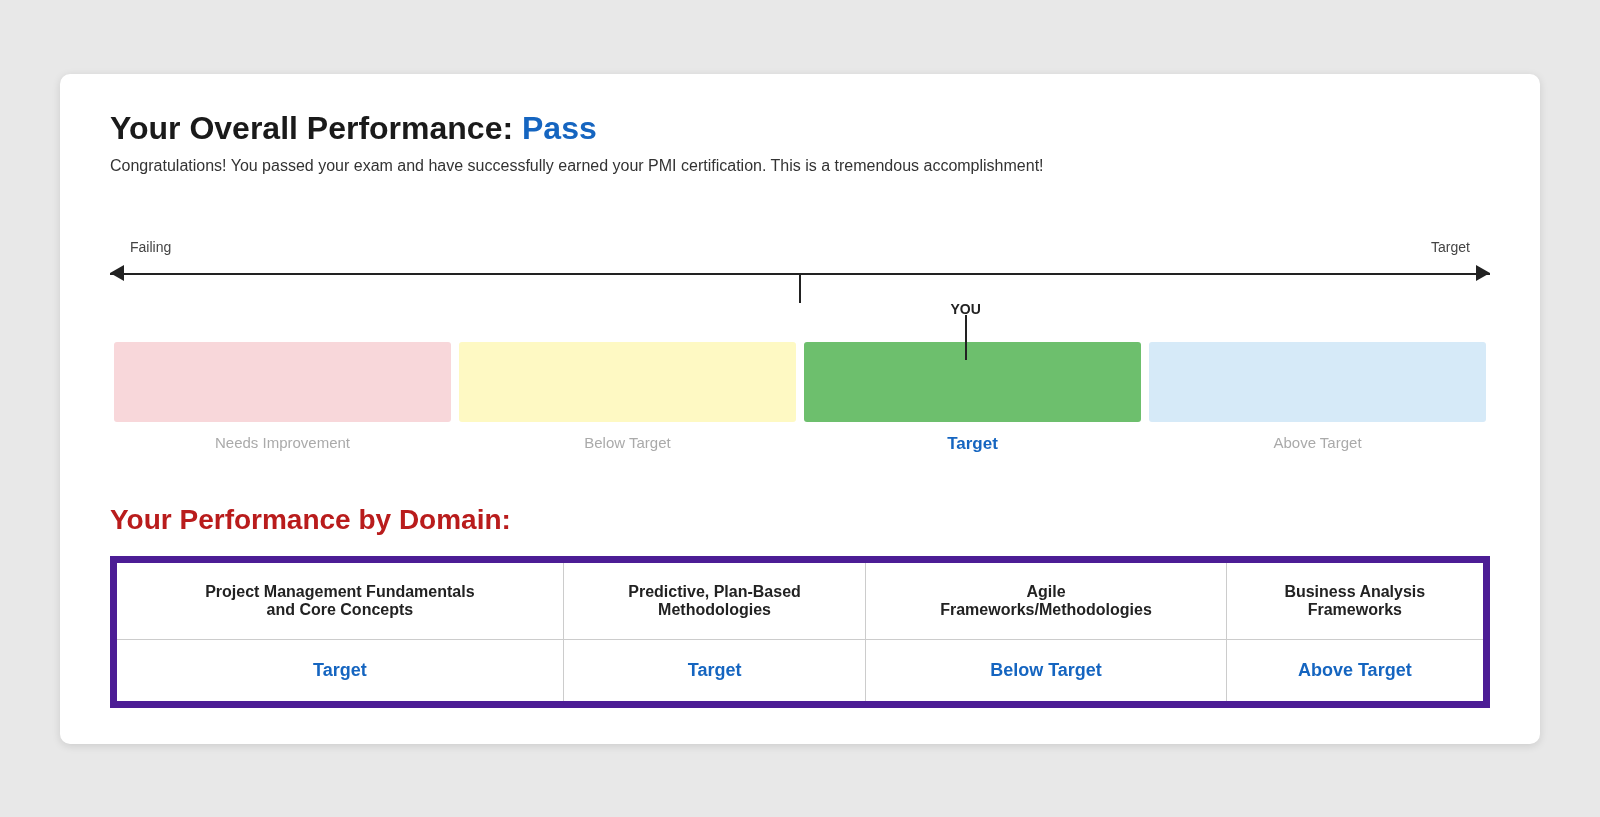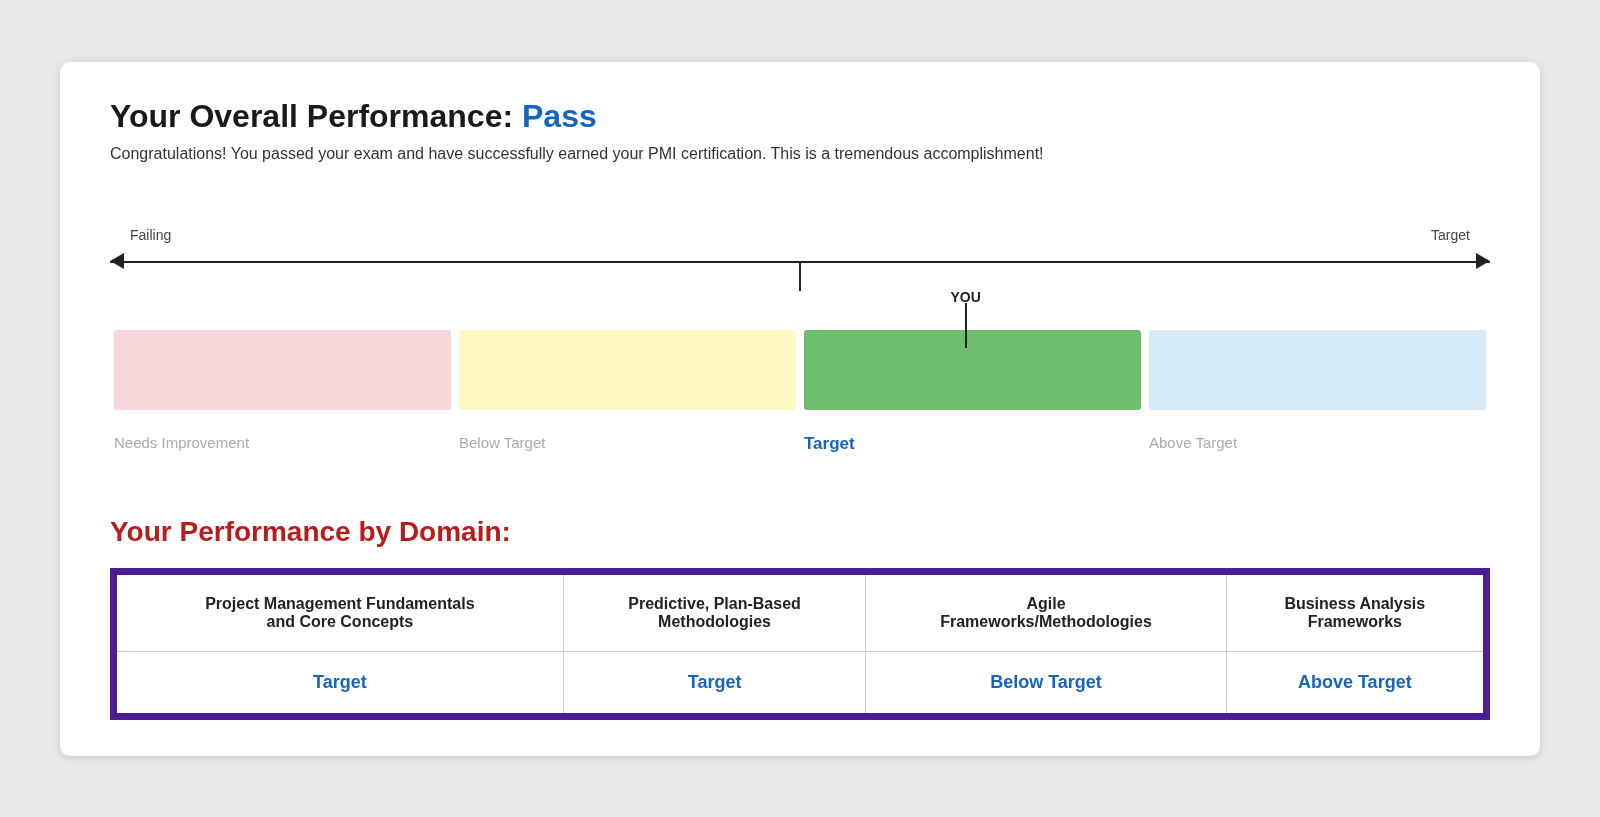--- a/index.html
+++ b/index.html
@@ -133,22 +133,23 @@
     .bar-target { background: #6dbf6d; }
     .bar-above { background: #d6eaf8; }
     
     .bar-labels-row {
       display: flex;
       gap: 0;
       margin-top: 8px;
     }
     .bar-label {
       flex: 1;
+      text-align: center;
       font-size: 15px;
-      margin: 12px 4px;
+      margin: 0 4px;
       padding-top: 4px;
     }
     .label-needs { color: #aaa; }
     .label-below { color: #aaa; }
     .label-target { color: #1565c0; font-weight: 700; font-size: 17px; }
     .label-above { color: #aaa; }
 
     
     .domain-title {
       font-size: 28px;

